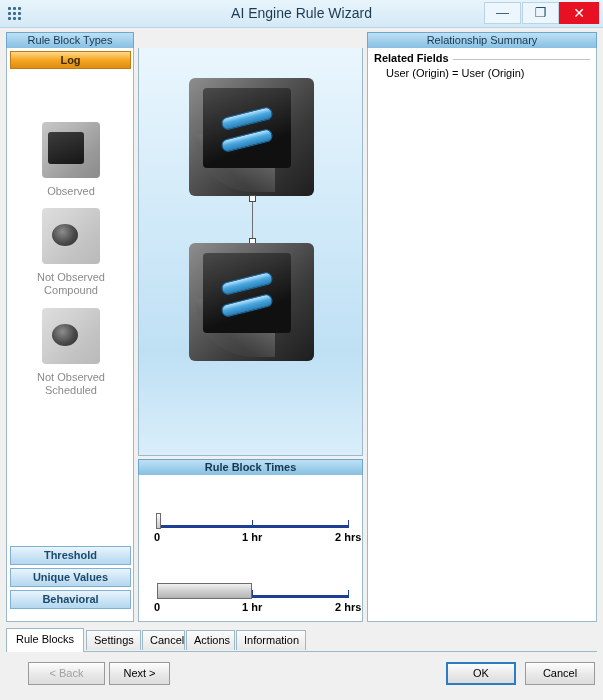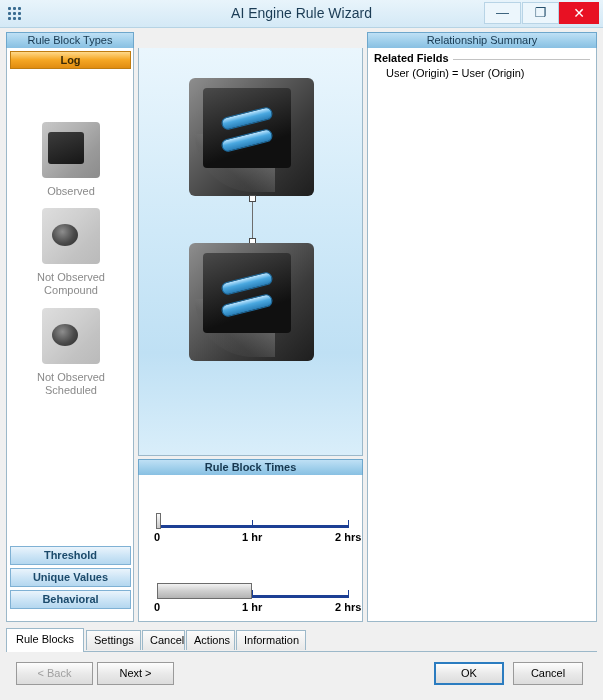--- a/index.html
+++ b/index.html
@@ -350,25 +350,26 @@
   .footer-btn {
     position: absolute;
     height: 23px;
     background: linear-gradient(to bottom, #fdfdfd 0%, #eaeaea 50%, #dcdcdc 100%);
     border: 1px solid #9a9a9a;
     box-sizing: border-box;
     font-size: 11px;
     text-align: center;
     line-height: 21px;
     color: #000;
+    margin-left: 12px;
   }
   .footer-btn.disabled { color: #a0a0a0; }
   .footer-btn.default { border: 2px solid #2b7cc0; line-height: 19px; }
   #btn-back { left: 16px; top: 662px; width: 77px; }
-  #btn-next { left: 97px; top: 662px; width: 77px; }
+  #btn-next { left: 97px; top: 662px; width: 61px; }
   #btn-ok { left: 434px; top: 662px; width: 70px; }
   #btn-cancel { left: 513px; top: 662px; width: 70px; }
 </style>
 </head>
 <body>
 
 <div class="window">
 
   <div class="titlebar">
     <div class="title-icon">

